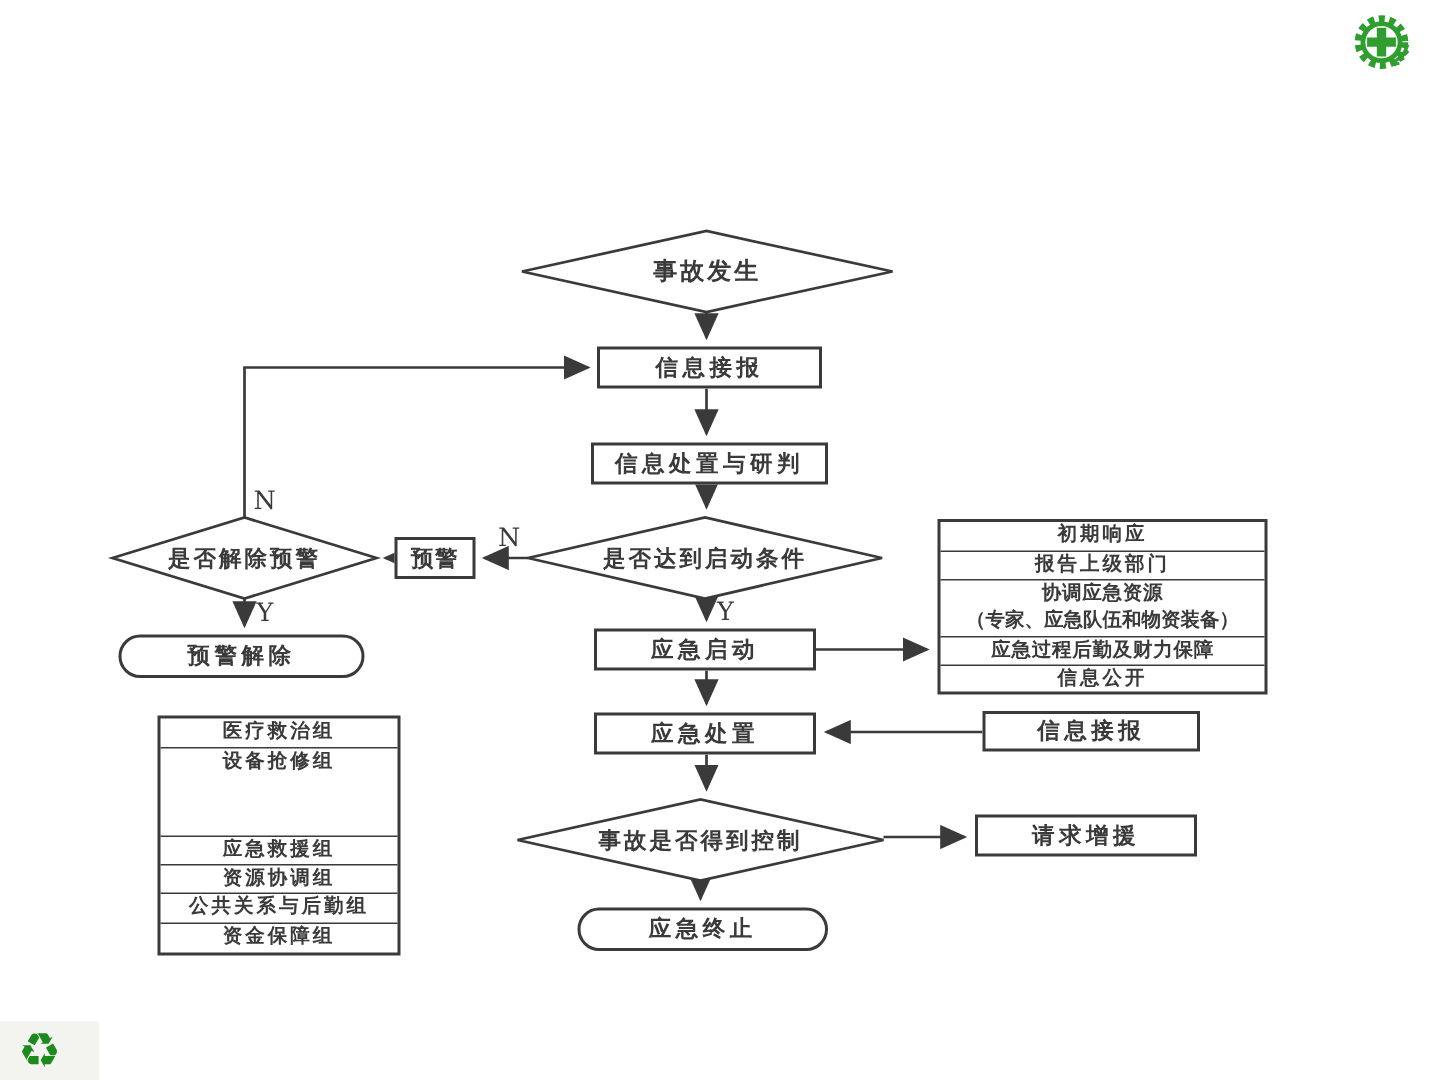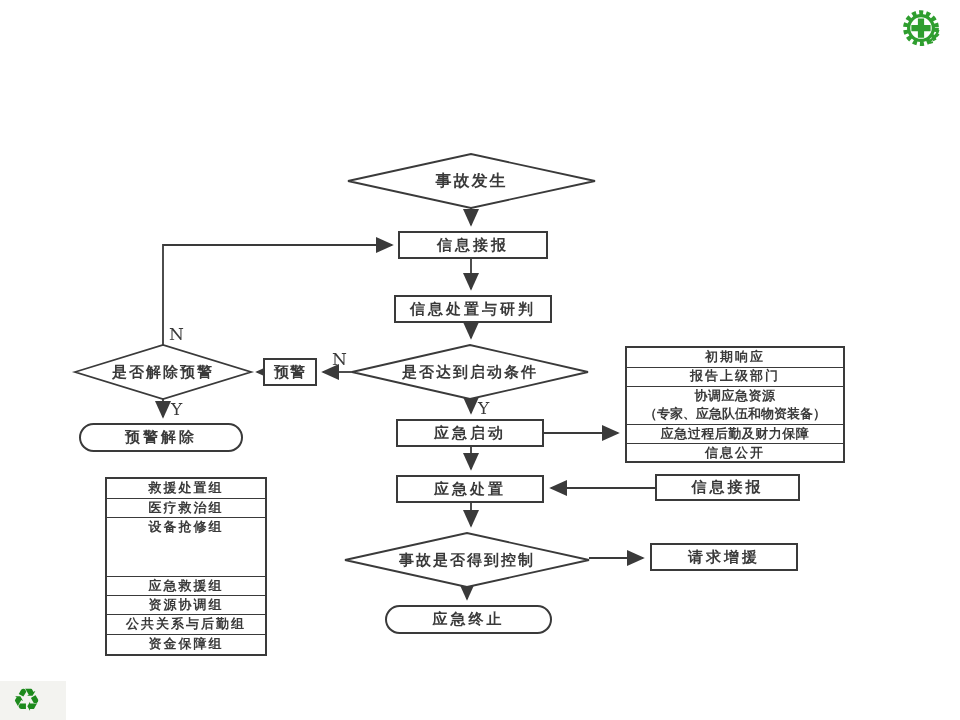--- a/index.html
+++ b/index.html
@@ -125,23 +125,20 @@
   <div class="node" style="left:650px;top:543px;width:148px;height:28px;">请求增援</div>
   <div class="node rounded" style="left:385px;top:605px;width:167px;height:29px;">应急终止</div>
 
   <div class="branch" style="left:332px;top:349px;">N</div>
   <div class="branch" style="left:169px;top:324px;">N</div>
   <div class="branch" style="left:171px;top:399px;">Y</div>
   <div class="branch" style="left:478px;top:398px;">Y</div>
 
   <div class="vtable" style="left:105px;top:477px;width:162px;">
     <div class="row" style="height:19px;">
-        <span>救援处置组</span>
-      </div>
-    <div class="row" style="height:19px;">
         <span>医疗救治组</span>
       </div>
     <div class="row" style="height:19px;">
         <span>设备抢修组</span>
       </div>
     <div class="row" style="height:19px;margin-top:40px;">
         <span>应急救援组</span>
       </div>
     <div class="row" style="height:19px;">
         <span>资源协调组</span>

